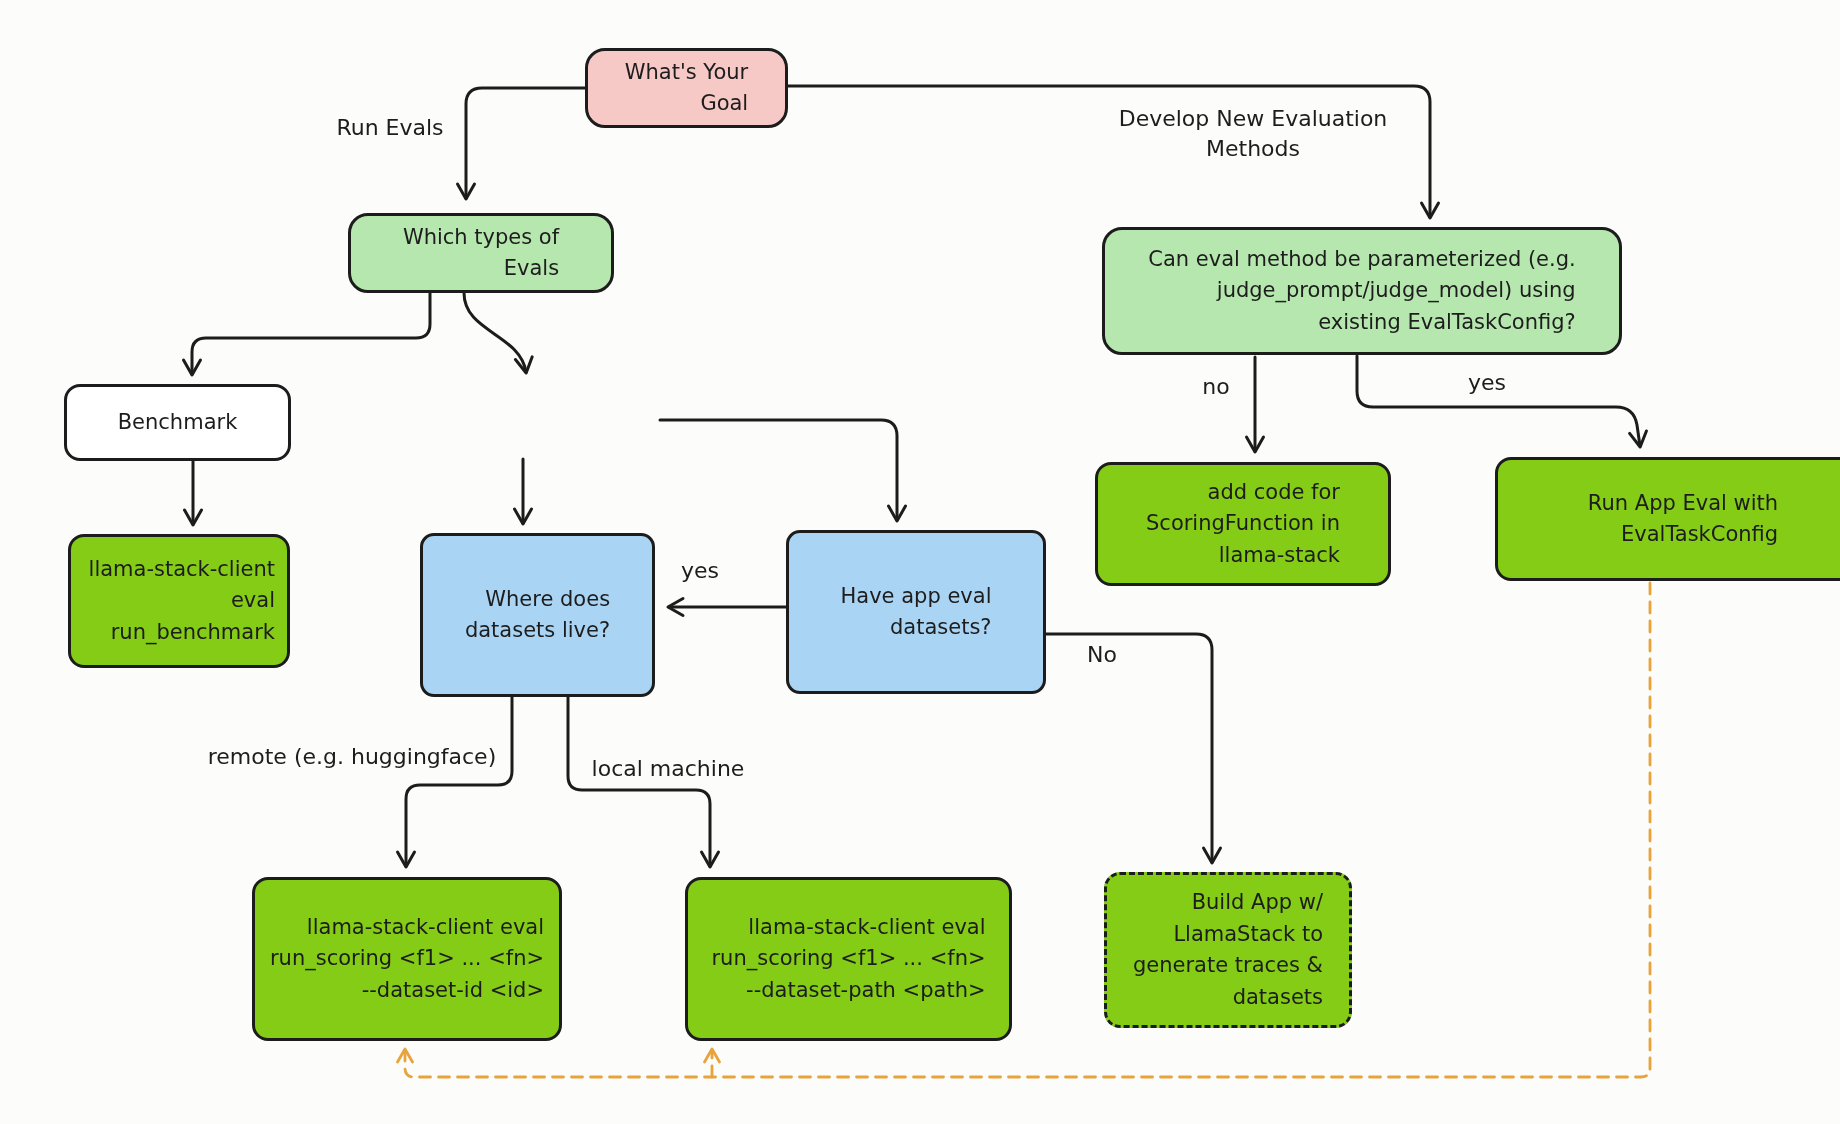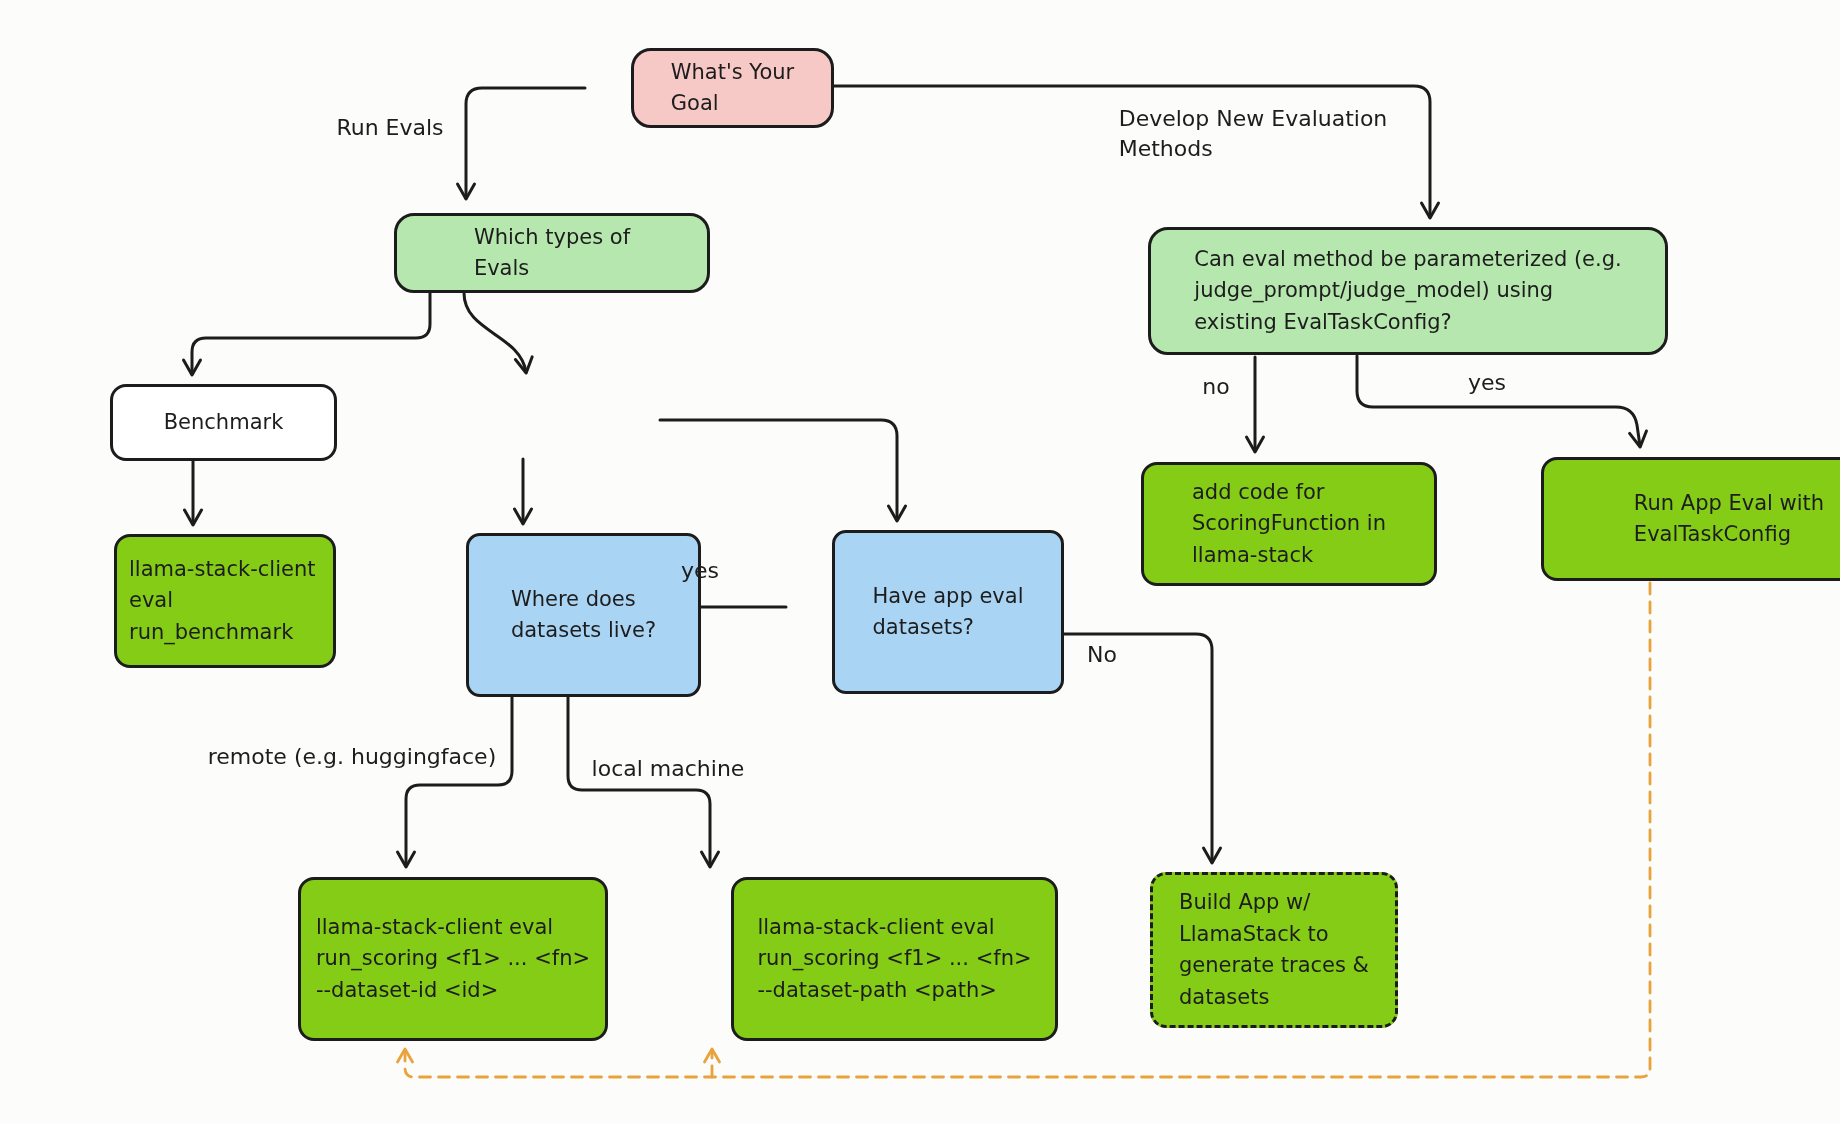--- a/index.html
+++ b/index.html
@@ -5,33 +5,33 @@
   html,body{margin:0;padding:0}
   body{
     width:1840px;height:1124px;position:relative;overflow:hidden;
     background:#fcfcfa;color:#1d1d1d;
     font-family:"DejaVu Sans","Liberation Sans",sans-serif;
   }
   .node{
     position:absolute;box-sizing:border-box;
     border:3px solid #1c1c1c;border-radius:20px;
     display:flex;align-items:center;justify-content:center;
-    text-align:left;font-size:21px;line-height:1.5;
-    padding:22px 12px;background:#fff;margin-left:46px;
+    text-align:right;font-size:21px;line-height:1.5;
+    padding:22px 12px;background:#fff;
   }
   .node .lbl{white-space:pre-line}
   .pink{background:#f6c8c6}
   .green{background:#b6e7ae}
   .yellow{background:#84cc16;border-radius:16px}
   .blue{background:#aad4f4;border-radius:14px}
   .white{background:#ffffff;border-radius:16px}
   .dashed{border-style:dashed}
   .elabel{
     position:absolute;font-size:22px;line-height:1.35;
-    white-space:pre-line;text-align:left;transform:translateX(-50%);
+    white-space:pre-line;text-align:center;transform:translateX(-50%);
   }
   svg.edges{position:absolute;left:0;top:0;pointer-events:none}
 </style>
 </head>
 <body>
 
 <div style="position:absolute;left:0;top:0;width:1840px;height:1124px">
 
   <svg class="edges" width="1840" height="1124" viewBox="0 0 1840 1124">
     <defs>
@@ -61,41 +61,41 @@
       <path d="M 1650 583 L 1650 1068 Q 1650 1077 1641 1077 L 414 1077 Q 405 1077 405 1068 L 405 1050" marker-end="url(#ah-orange)"></path>
       <path d="M 712 1077 L 712 1050" marker-end="url(#ah-orange)"></path>
     </g>
   </svg>
 
   <div class="node pink" style="left:585px;top:48px;width:203px;height:80px">
     <span class="lbl">What's Your
 Goal</span>
   </div>
 
-  <div class="node green" style="left:348px;top:213px;width:316px;height:80px">
+  <div class="node green" style="left:348px;top:213px;width:266px;height:80px">
     <span class="lbl">Which types of
 Evals</span>
   </div>
 
   <div class="node white" style="left:64px;top:384px;width:227px;height:77px">
     <span class="lbl">Benchmark</span>
   </div>
 
 
   <div class="node yellow" style="left:68px;top:534px;width:222px;height:134px">
     <span class="lbl">llama-stack-client
 eval run_benchmark</span>
   </div>
 
   <div class="node blue" style="left:420px;top:533px;width:235px;height:164px">
     <span class="lbl">Where does
 datasets live?</span>
   </div>
 
-  <div class="node blue" style="left:786px;top:530px;width:232px;height:164px">
+  <div class="node blue" style="left:786px;top:530px;width:260px;height:164px">
     <span class="lbl">Have app eval
 datasets?</span>
   </div>
 
   <div class="node green" style="left:1102px;top:227px;width:520px;height:128px">
     <span class="lbl">Can eval method be parameterized (e.g.
 judge_prompt/judge_model) using
 existing EvalTaskConfig?</span>
   </div>
 

